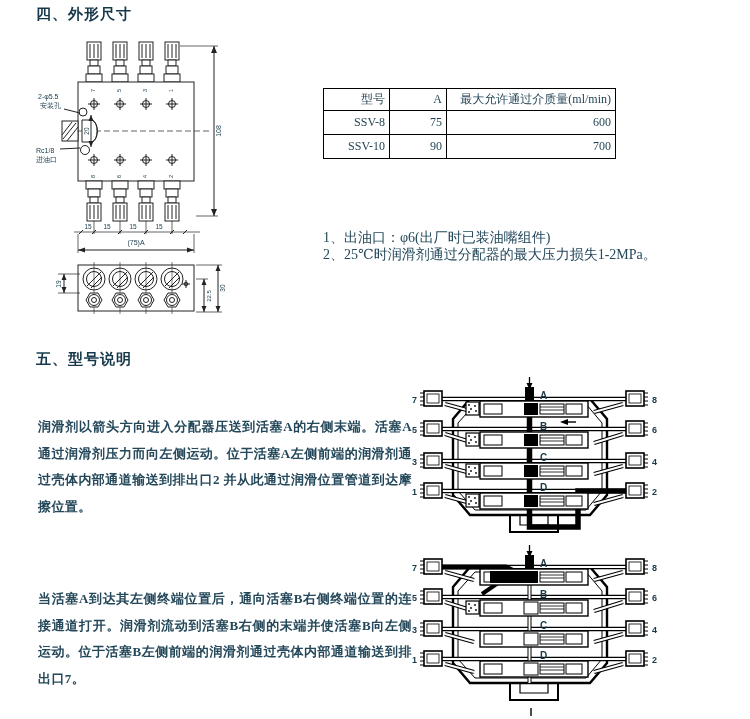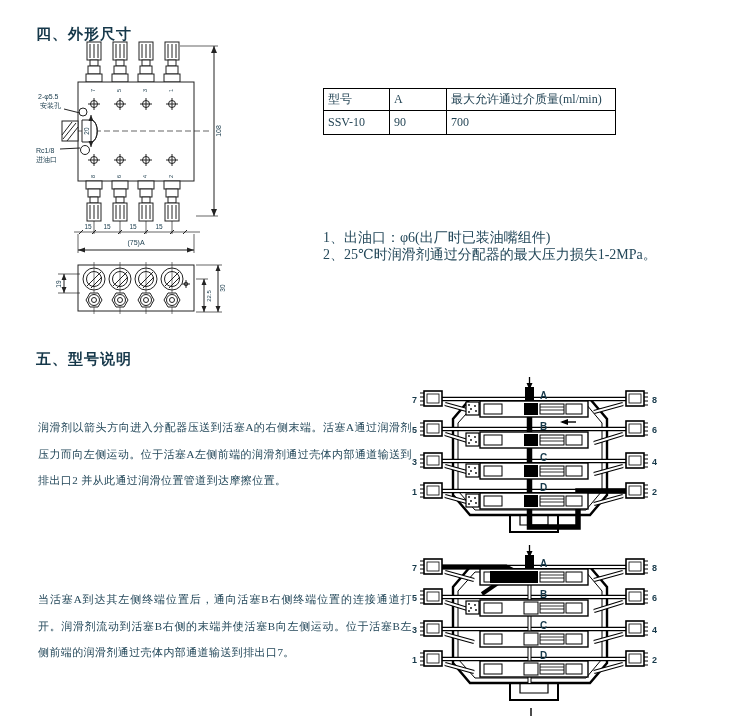--- a/index.html
+++ b/index.html
@@ -7,42 +7,42 @@
   body {
     width:750px; height:719px; position:relative; overflow:hidden;
     font-family:"Liberation Serif","DejaVu Serif",serif;
     color:#24485a;
   }
   .sec-title{
     position:absolute; left:36px;
     font-family:"Liberation Sans","DejaVu Sans",sans-serif;
     font-size:15px; font-weight:bold; color:#16384a; letter-spacing:1px;
   }
-  #sec4{ top:25px; }
+  #sec4{ top:5px; }
   #sec5{ top:350px;text-align:center; }
   #drawing{ position:absolute; left:34px; top:36px; }
   #spec-table{
     position:absolute; left:323px; top:88px;
-    border-collapse:collapse; text-align:left;
+    border-collapse:collapse; text-align:right;
     font-size:12px; color:#1d3f50;
   }
   #spec-table th, #spec-table td{
     border:1px solid #000000; font-weight:normal; padding:0 4px;
   }
   #spec-table th{ height:22px; }
   #spec-table td{ height:24px; }
   .col-model{ width:66px; } .col-a{ width:57px; } .col-flow{ width:169px; }
   #notes{
     position:absolute; left:323px; top:229px;
     font-size:14px; line-height:17px; color:#24485a;
   }
   .para{
     position:absolute; left:38px; width:374px;
-    font-size:11px; line-height:26.5px; letter-spacing:0.4px;
-    text-align:justify; color:#24485a;
+    font-size:13px; line-height:26.5px; letter-spacing:0.4px;
+    text-align:justify; color:#24485a;font-weight:bold;
   }
   #para1{ top:414px; }
   #para2{ top:586px; }
   .diag{ position:absolute; left:412px; }
   #diag1{ top:377px; }
   #diag2{ top:545px; }
   svg text{ font-family:"Liberation Sans","DejaVu Sans",sans-serif; fill:#17394a; }
 </style>
 </head>
 <body>
@@ -336,20 +336,25 @@
       <col class="col-flow">
     </colgroup>
   <thead>
     <tr>
       <th>型号</th>
       <th>A</th>
       <th>最大允许通过介质量(ml/min)</th>
     </tr>
   </thead>
   <tbody>
+    <tr>
+      <td>SSV-8</td>
+      <td>75</td>
+      <td>600</td>
+    </tr>
     <tr>
       <td>SSV-10</td>
       <td>90</td>
       <td>700</td>
     </tr>
   </tbody>
 </table>
 
 <div id="notes">
   <div>1、出油口：φ6(出厂时已装油嘴组件)</div>

